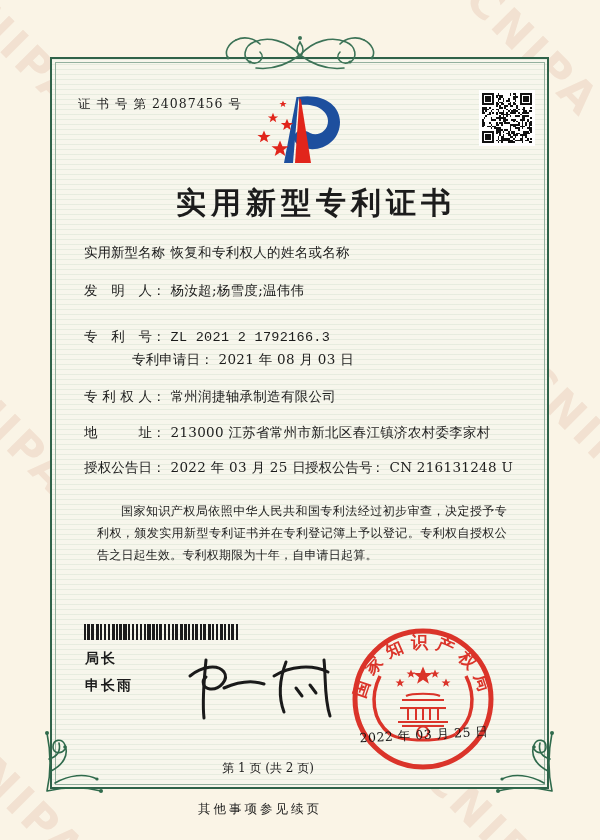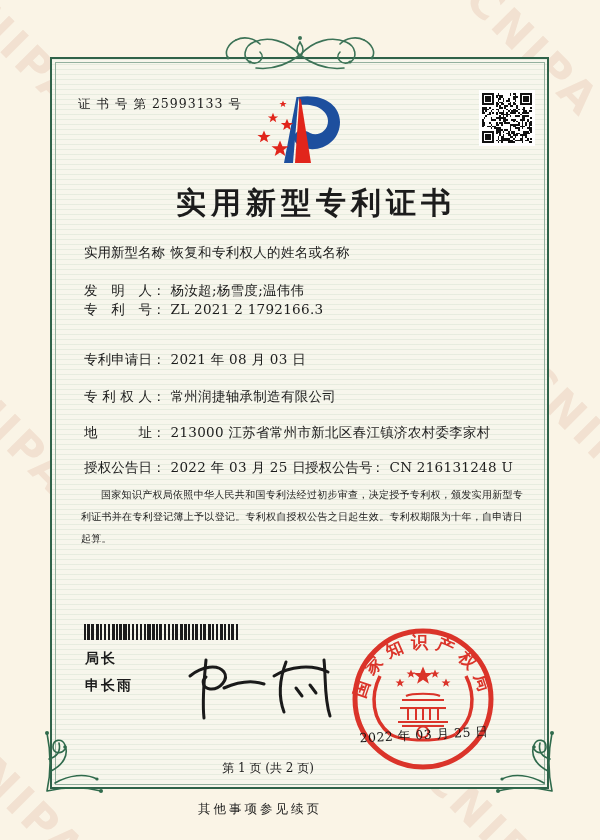--- a/index.html
+++ b/index.html
@@ -39,21 +39,21 @@
   }
   
   .row{position:absolute;left:84px;font-size:13.5px;white-space:nowrap;}
   .flabel{display:inline-block;width:68px;text-align:justify;text-align-last:justify;vertical-align:bottom;}
   .colon{display:inline-block;}
   .fvalue{margin-left:5px;letter-spacing:.3px;}
   .row2{position:absolute;left:305px;top:0;font-size:13.5px;white-space:nowrap;}
   .row2 .flabel{width:66px;}
   
   .paras{position:absolute;left:80px;top:483px;width:444px;}
-  .paras p{margin:1px;font-size:10px;line-height:22px;text-indent:2em;text-align:justify;letter-spacing:.2px;}
+  .paras p{margin:17px;font-size:12px;line-height:22px;text-indent:2em;text-align:justify;letter-spacing:.2px;}
   
   .barcode{
     position:absolute;left:84px;top:624px;width:154px;height:16px;
     background-image:
       repeating-linear-gradient(90deg,#1b1b1b 0 2px,transparent 2px 4px),
       repeating-linear-gradient(90deg,#1b1b1b 0 1px,transparent 1px 7px),
       repeating-linear-gradient(90deg,transparent 0 3px,#1b1b1b 3px 4px,transparent 4px 9px);
   }
   
   .signer{position:absolute;left:85px;top:650px;font-family:Liberation Sans, sans-serif;font-weight:700;font-size:14px;}
@@ -123,21 +123,21 @@
     <path d="M8,28 C16,26 20,20 18,12"></path>
   </g>
   <g fill="#2f6a4c">
     <circle cx="6" cy="2" r="2"></circle>
       <circle cx="24" cy="16" r="1.8"></circle>
       <circle cx="56" cy="48" r="1.6"></circle>
       <circle cx="60" cy="60" r="2"></circle>
   </g>
 </svg>
 
-<div class="cert-no">证 书 号 第 25993133 号</div>
+<div class="cert-no">证 书 号 第 24087456 号</div>
 
 <svg class="logo" width="100" height="78" viewBox="0 0 100 78">
   <path d="M51,5 C76,1 93,13 93,30 C93,49 75,61 57,56 C49,54 45,47 48,42 C51,37 59,38 63,41 C71,45 81,39 81,29 C81,18 68,11 53,13 Z" fill="#1d4f9e"></path>
   <path d="M49.5,5 L51.5,5 L46,71 L37,71 Z" fill="#1d4f9e"></path>
   <path d="M52.5,6 L54,8 L64,71 L48,71 Z" fill="#e1251b"></path>
   <g fill="#e1251b">
     <path transform="translate(36,12) scale(0.36)" d="M0,-10 L2.9,-3.1 10,-3.1 4.2,1.2 6.2,8.1 0,4 -6.2,8.1 -4.2,1.2 -10,-3.1 -2.9,-3.1 Z"></path>
     <path transform="translate(26,26) scale(0.52)" d="M0,-10 L2.9,-3.1 10,-3.1 4.2,1.2 6.2,8.1 0,4 -6.2,8.1 -4.2,1.2 -10,-3.1 -2.9,-3.1 Z"></path>
     <path transform="translate(40,33) scale(0.62)" d="M0,-10 L2.9,-3.1 10,-3.1 4.2,1.2 6.2,8.1 0,4 -6.2,8.1 -4.2,1.2 -10,-3.1 -2.9,-3.1 Z"></path>
     <path transform="translate(17,45) scale(0.66)" d="M0,-10 L2.9,-3.1 10,-3.1 4.2,1.2 6.2,8.1 0,4 -6.2,8.1 -4.2,1.2 -10,-3.1 -2.9,-3.1 Z"></path>
@@ -462,24 +462,24 @@
 </div>
 
 <h1 class="title">实用新型专利证书</h1>
 
 <div class="row" style="top:244px;">
   <span class="flabel">实用新型名称</span><span class="colon">：</span><span class="fvalue">恢复和专利权人的姓名或名称</span>
 </div>
 <div class="row" style="top:282px;">
   <span class="flabel">发明人</span><span class="colon">：</span><span class="fvalue">杨汝超;杨雪度;温伟伟</span>
 </div>
-<div class="row" style="top:301px;">
+<div class="row" style="top:328px;font-family:Liberation Mono, monospace;">
   <span class="flabel">专利号</span><span class="colon">：</span><span class="fvalue">ZL 2021 2 1792166.3</span>
 </div>
-<div class="row" style="top:351px;">
+<div class="row" style="top:351px;margin-left:48px;">
   <span class="flabel">专利申请日</span><span class="colon">：</span><span class="fvalue">2021 年 08 月 03 日</span>
 </div>
 <div class="row" style="top:388px;">
   <span class="flabel">专利权人</span><span class="colon">：</span><span class="fvalue">常州润捷轴承制造有限公司</span>
 </div>
 <div class="row" style="top:424px;">
   <span class="flabel">地址</span><span class="colon">：</span><span class="fvalue">213000 江苏省常州市新北区春江镇济农村委李家村</span>
 </div>
 <div class="row" style="top:459px;">
   <span class="flabel">授权公告日</span><span class="colon">：</span><span class="fvalue">2022 年 03 月 25 日</span>

